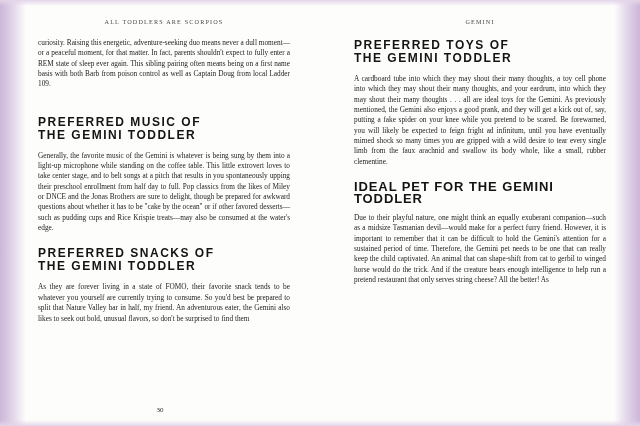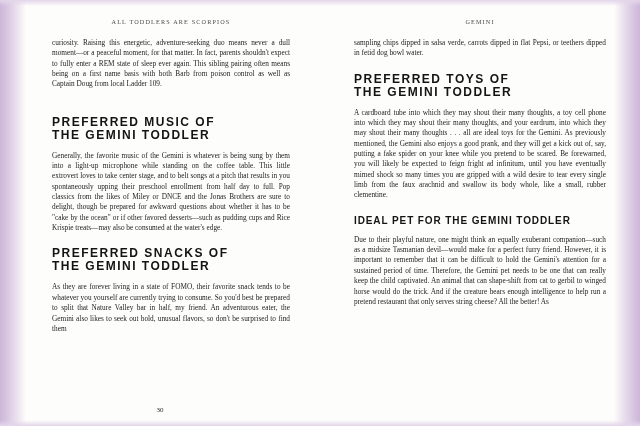--- a/index.html
+++ b/index.html
@@ -51,21 +51,21 @@
     pointer-events: none;
   }
 
   .page {
     position: relative;
     width: 320px;
     height: 426px;
     box-sizing: border-box;
     padding: 18px 34px 14px 34px;
   }
-  .page-left { padding-left: 52px; padding-right: 30px; }
+  .page-left { padding-left: 38px; padding-right: 30px; }
   .page-right { padding-left: 34px; padding-right: 34px; }
 
   .running-head {
     text-align: center;
     font-size: 6.2px;
     letter-spacing: 1.15px;
     color: #4a4a4a;
     text-transform: uppercase;
     font-family: "Liberation Serif", serif;
     margin-bottom: 13px;
@@ -91,21 +91,21 @@
     letter-spacing: 1.5px;
     line-height: 13px;
     color: #141414;
     margin: 14px 0 9px 0;
     text-transform: uppercase;
   }
   .heading-left {
     text-align: left;
     font-family: "Liberation Sans", sans-serif;
     font-weight: bold;
-    font-size: 10px;
+    font-size: 13px;
     letter-spacing: 0.9px;
     line-height: 12px;
     color: #141414;
     margin: 14px 0 8px 0;
     text-transform: uppercase;
   }
 
   .folio {
     position: absolute;
     bottom: 12px;
@@ -132,21 +132,20 @@
       <div class="heading" style="white-space: pre-line;">Preferred Snacks of
 the Gemini Toddler</div>
       <p>As they are forever living in a state of FOMO, their favorite snack tends to be whatever you yourself are currently trying to consume. So you'd best be prepared to split that Nature Valley bar in half, my friend. An adventurous eater, the Gemini also likes to seek out bold, unusual flavors, so don't be surprised to find them</p>
     </div>
     <div class="folio">30</div>
   </div>
 
   <div class="page page-right">
     <div class="running-head">Gemini</div>
     <div class="body-col">
-      <p>sampling chips dipped in salsa verde, carrots dipped in flat Pepsi, or teethers dipped in fetid dog bowl water.</p>
       <div class="heading" style="white-space: pre-line;">Preferred Toys of
 the Gemini Toddler</div>
       <p>A cardboard tube into which they may shout their many thoughts, a toy cell phone into which they may shout their many thoughts, and your eardrum, into which they may shout their many thoughts . . . all are ideal toys for the Gemini. As previously mentioned, the Gemini also enjoys a good prank, and they will get a kick out of, say, putting a fake spider on your knee while you pretend to be scared. Be forewarned, you will likely be expected to feign fright ad infinitum, until you have eventually mimed shock so many times you are gripped with a wild desire to tear every single limb from the faux arachnid and swallow its body whole, like a small, rubber clementine.</p>
       <div class="heading-left">Ideal Pet for the Gemini Toddler</div>
       <p>Due to their playful nature, one might think an equally exuberant companion—such as a midsize Tasmanian devil—would make for a perfect furry friend. However, it is important to remember that it can be difficult to hold the Gemini's attention for a sustained period of time. Therefore, the Gemini pet needs to be one that can really keep the child captivated. An animal that can shape-shift from cat to gerbil to winged horse would do the trick. And if the creature bears enough intelligence to help run a pretend restaurant that only serves string cheese? All the better! As</p>
     </div>
   </div>
 
   <div class="edge edge-left"></div>
   <div class="edge edge-right"></div>

